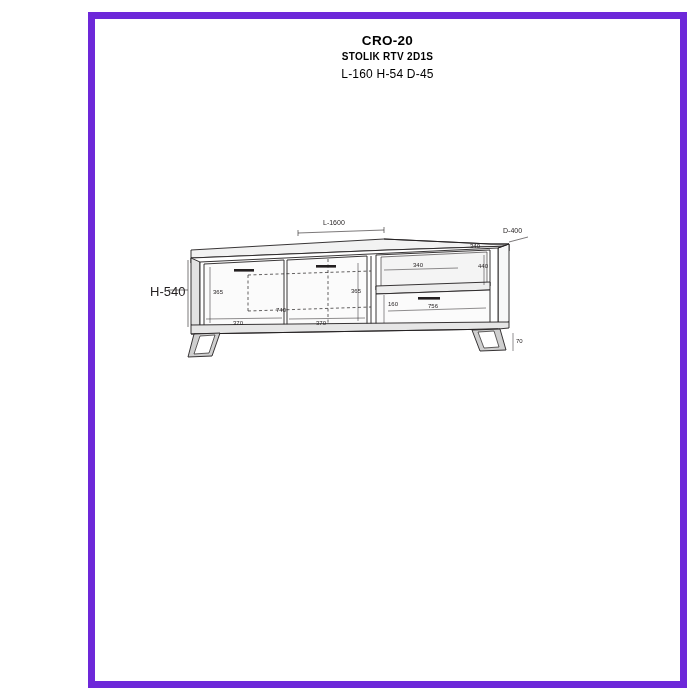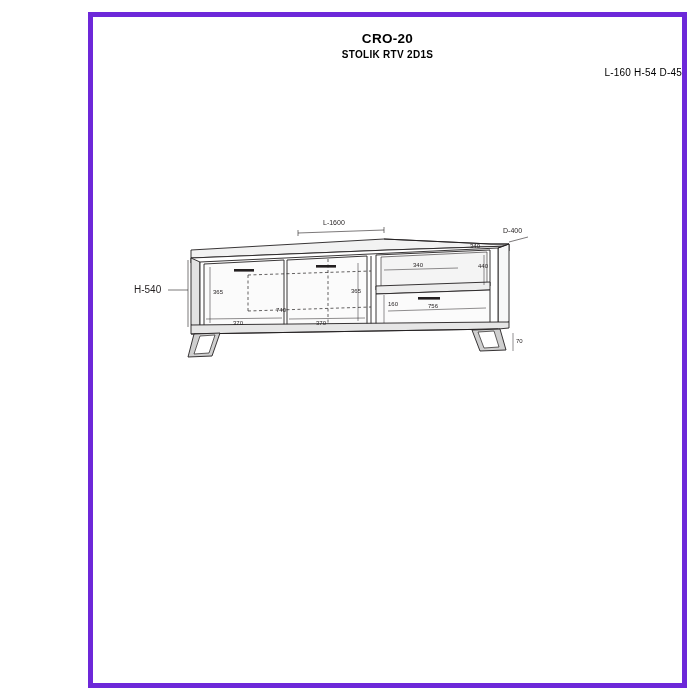--- a/index.html
+++ b/index.html
@@ -20,21 +20,21 @@
     height: 700px;
     background: #ffffff;
   }
   
   #sheet {
     position: absolute;
     left: 88px;
     top: 12px;
     width: 599px;
     height: 676px;
-    border: 5px solid #6d28d9;
+    border: 7px solid #6d28d9;
     box-sizing: border-box;
     background: #ffffff;
   }
   .title-block {
     position: absolute;
     left: 0;
     top: 14px;
     width: 100%;
     text-align: center;
   }
@@ -44,46 +44,46 @@
     letter-spacing: 0.3px;
     line-height: 16px;
   }
   .title-line2 {
     font-size: 10px;
     font-weight: bold;
     letter-spacing: 0.3px;
     line-height: 16px;
   }
   .title-line3 {
-    font-size: 10px;
+    font-size: 12px;
     font-weight: normal;
     letter-spacing: 0.2px;
     line-height: 15px;
     margin-top: 2px;
-    text-align: right;
   }
   #drawing {
     position: absolute;
     left: 88px;
     top: 215px;
     width: 540px;
     height: 160px;
   }
   .dim-label {
     position: absolute;
     font-size: 6px;
     font-family: "Liberation Sans", sans-serif;
     color: #231f20;
     white-space: nowrap;
   }
   .dim-label.big {
     font-size: 7px;
   }
   .dim-label.side {
-    font-size: 10px;
+    font-size: 13px;
+    margin-left: 16px;
   }
   svg { display: block; }
 </style>
 </head>
 <body>
 
 <div id="page">
 
   <div id="sheet">
 

